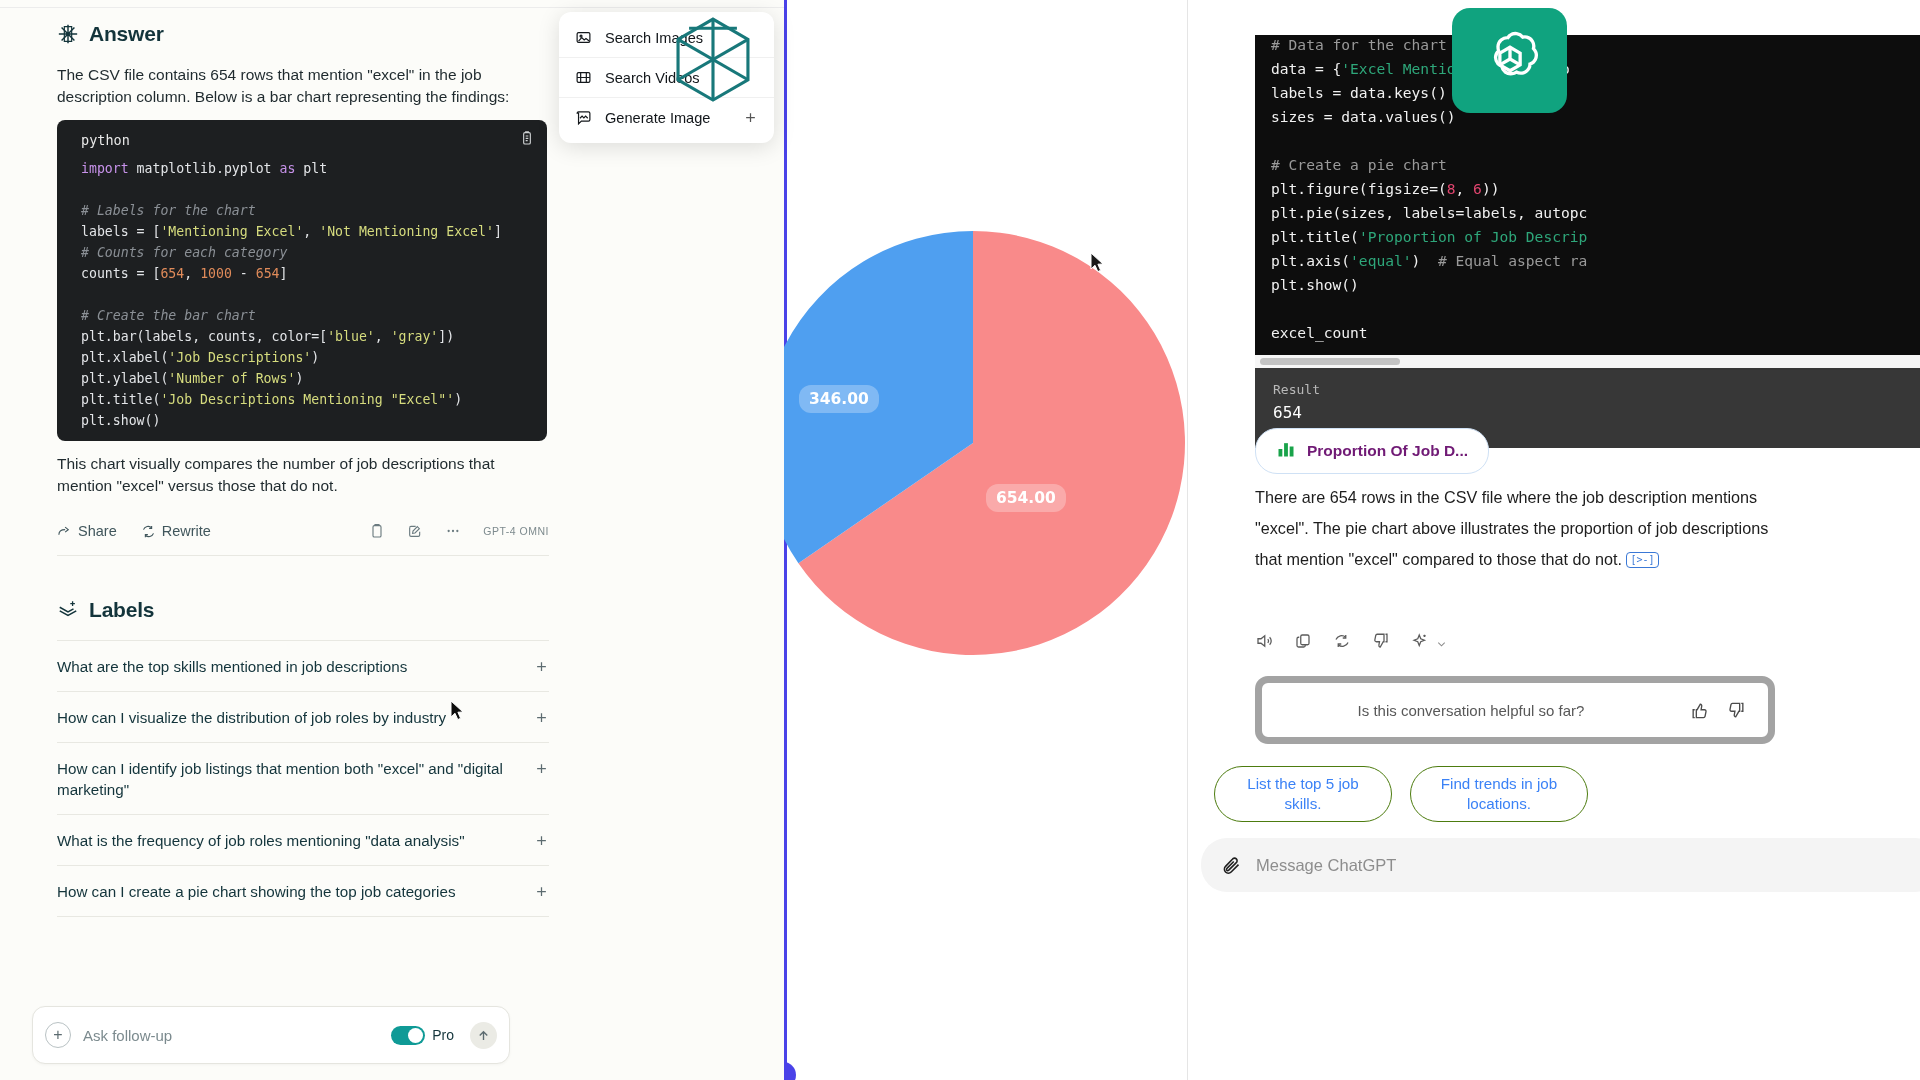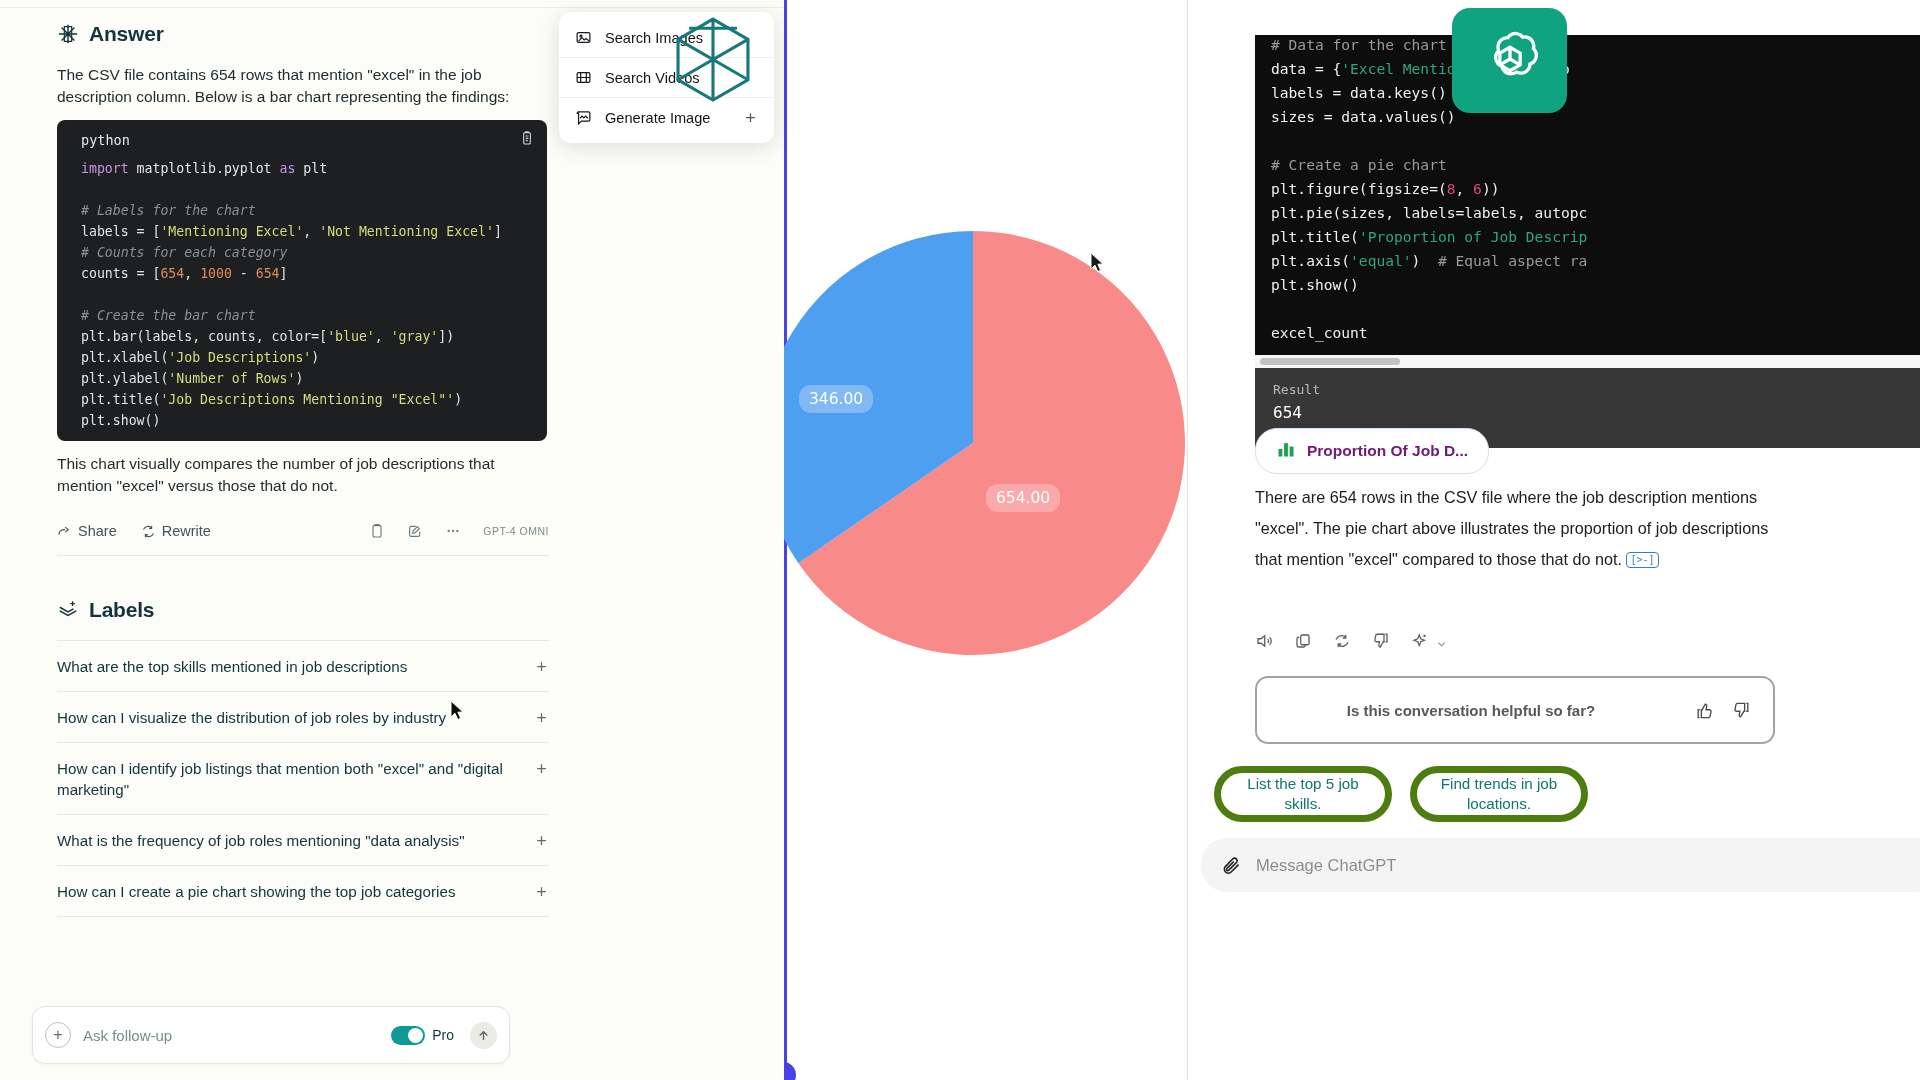--- a/index.html
+++ b/index.html
@@ -160,21 +160,21 @@
   }
   .pie-right-border {
     position: absolute; right: 0; top: 0; width: 1px; height: 1080px;
     background: #e5e5e5;
   }
   .pie-holder {
     position: absolute; left: -381px; top: 231px; width: 785px; height: 425px;
   }
   .pie-svg { position: absolute; left: 0; top: 0; }
   .pie-label {
-    position: absolute; color: #ffffff; font-size: 15.5px; font-weight: 400;
+    position: absolute; color: #ffffff; font-size: 15.5px; font-weight: 700;
     background: rgba(255,255,255,0.28); padding: 5px 10px; border-radius: 12px;
     font-family: "DejaVu Sans", sans-serif;
   }
   .blue-dot-bottom {
     position: absolute; left: -14px; bottom: -8px; width: 26px; height: 26px;
     border-radius: 50%; background: #4a42e8;
   }
 
   
   .gpt-panel {
@@ -232,35 +232,35 @@
   }
   .gpt-actions {
     position: absolute; left: 1255px; top: 632px;
     display: flex; align-items: center; gap: 21px;
   }
   .gpt-actions .ga { width: 18px; height: 18px; color: #5b5b5b; cursor: pointer; }
   .gpt-actions .ga-chev { width: 11px; height: 11px; color: #8a8a8a; margin-left: -14px; }
 
   .feedback-card {
     position: absolute; left: 1255px; top: 676px; width: 520px; height: 68px;
-    border: 2px solid #a3a3a3; border-radius: 13px;
-    display: flex; align-items: center; padding: 0 22px; font-weight: bold;
+    border: 7px solid #a3a3a3; border-radius: 13px;
+    display: flex; align-items: center; padding: 0 22px;
   }
   .feedback-card .fc-text {
     font-size: 15px; color: #585858; line-height: 21px; text-align: center;
     flex: 1; padding-right: 14px;
   }
   .feedback-card .fc-ic { width: 19px; height: 19px; color: #4b4b4b; margin-left: 18px; cursor:pointer; }
 
   .suggest-row { position: absolute; left: 1214px; top: 766px; display: flex; gap: 18px; }
   .suggest-chip {
-    border: 7px solid #4d7c0f; border-radius: 28px;
+    border: 1px solid #4d7c0f; border-radius: 28px;
     width: 178px; height: 56px; display: flex; align-items: center;
     justify-content: center; text-align: center; font-size: 15.2px;
-    color: #0f766e; line-height: 20px; padding: 0 14px; cursor: pointer;
+    color: #3b82f6; line-height: 20px; padding: 0 14px; cursor: pointer;
     background: #fff;
   }
   .msg-bar {
     position: absolute; left: 1201px; top: 838px; width: 740px; height: 54px;
     background: #f4f4f4; border-radius: 26px; display: flex; align-items: center;
     padding: 0 20px; gap: 14px;
   }
   .msg-bar .mb-ph { font-size: 16.5px; color: #8d8d8d; }
   .clip-ic { width: 21px; height: 21px; color: #1f1f1f; flex: 0 0 auto; }
 

